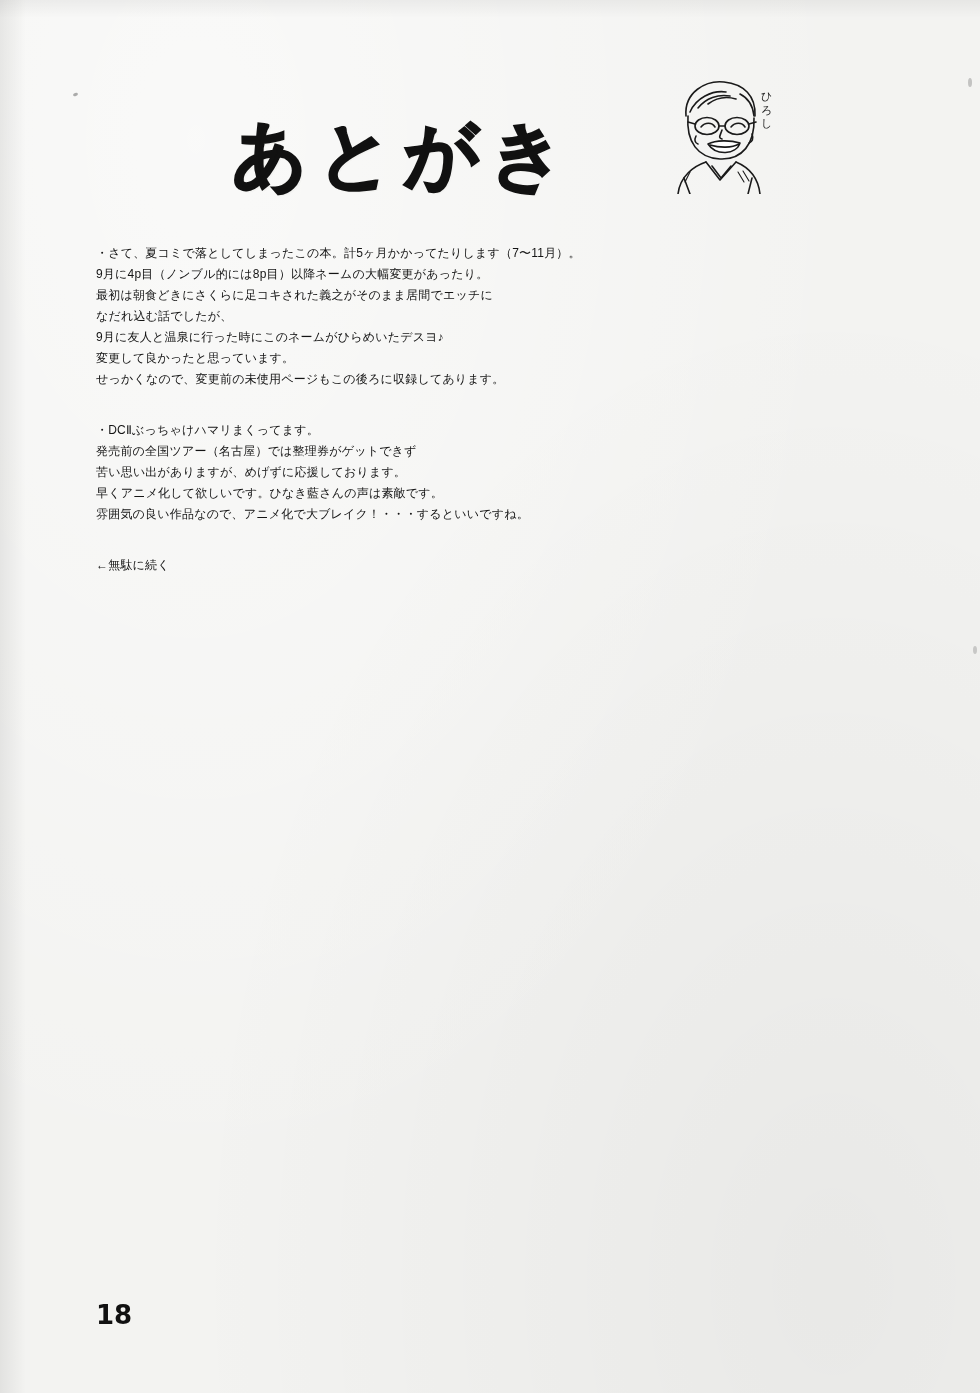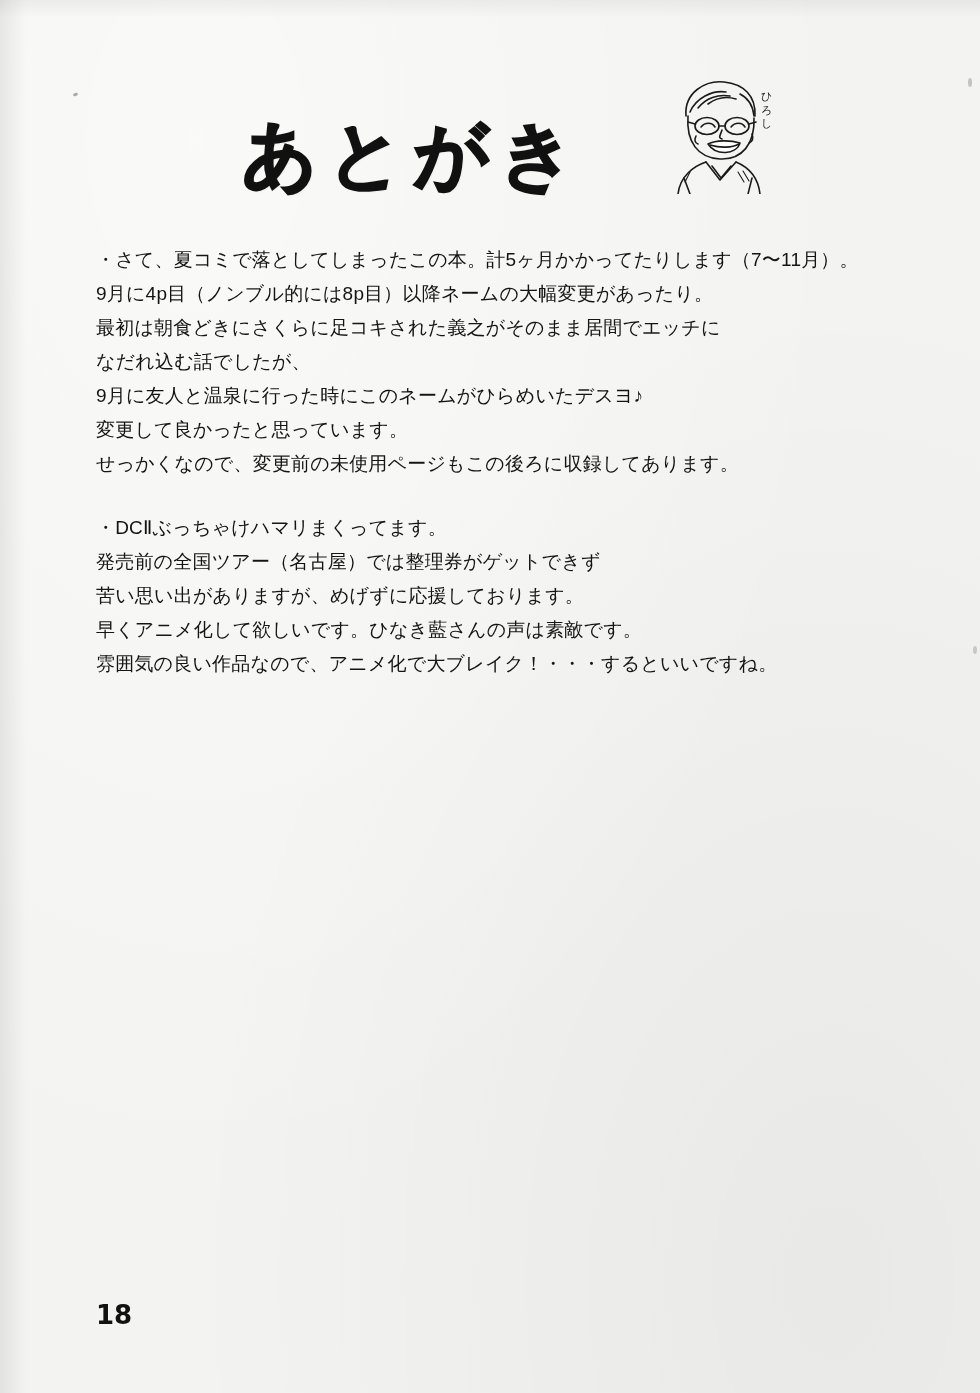--- a/index.html
+++ b/index.html
@@ -53,21 +53,20 @@
     font-family: "DejaVu Sans", sans-serif;
     font-size: 74px;
     font-weight: bold;
     letter-spacing: 10px;
     color: #111;
     -webkit-text-stroke: 2px #111;
     text-shadow:
        2px 2px 0 #f3f3f1,
       -1px -1px 0 #f3f3f1;
     white-space: nowrap;
-    margin-left: 10px;
   }
 
   
   .portrait {
     position: absolute;
     left: 660px;
     top: 72px;
     width: 118px;
     height: 122px;
   }
@@ -82,22 +81,22 @@
     writing-mode: vertical-rl;
     letter-spacing: 1px;
   }
 
   
   .body-text {
     position: absolute;
     left: 96px;
     top: 243px;
     width: 800px;
-    font-size: 19px;
-    line-height: 34px;
+    font-size: 12px;
+    line-height: 21px;
     color: #141414;
     letter-spacing: 0.2px;
   }
   .para {
     margin: 0 0 30px 0;
     white-space: pre-line;
   }
   .para:last-child { margin-bottom: 0; }
 
   
@@ -184,16 +183,17 @@
 最初は朝食どきにさくらに足コキされた義之がそのまま居間でエッチに
 なだれ込む話でしたが、
 9月に友人と温泉に行った時にこのネームがひらめいたデスヨ♪
 変更して良かったと思っています。
 せっかくなので、変更前の未使用ページもこの後ろに収録してあります。</p>
     <p class="para">・DCⅡぶっちゃけハマリまくってます。
 発売前の全国ツアー（名古屋）では整理券がゲットできず
 苦い思い出がありますが、めげずに応援しております。
 早くアニメ化して欲しいです。ひなき藍さんの声は素敵です。
 雰囲気の良い作品なので、アニメ化で大ブレイク！・・・するといいですね。</p>
+    <p class="para">←無駄に続く</p>
   </div>
 
   <div class="folio">18</div>
 </div>
 
 </body></html>

